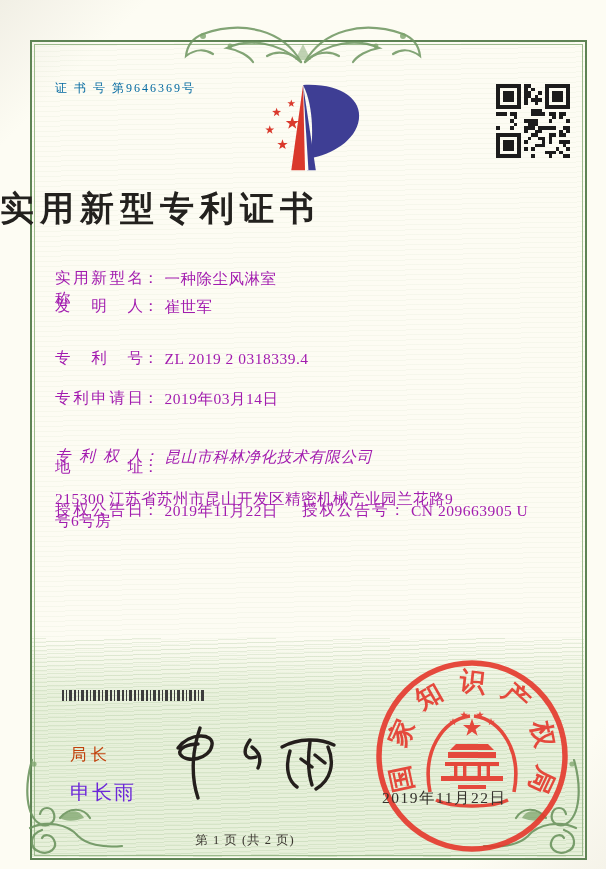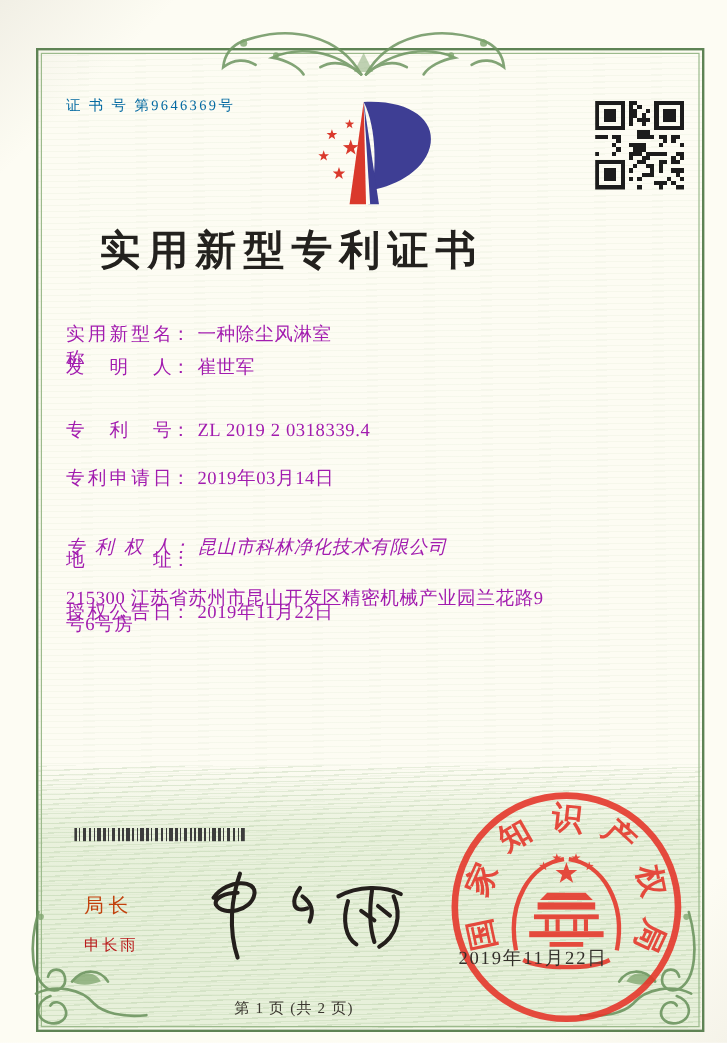--- a/index.html
+++ b/index.html
@@ -13,36 +13,36 @@
     pointer-events:none;}
   .green-zone{position:absolute;left:32px;top:638px;width:552px;height:219px;
     background:
       repeating-linear-gradient(178deg,rgba(120,165,100,.16) 0 1px,transparent 1px 4px),
       linear-gradient(180deg,rgba(233,241,221,0) 0,rgba(231,240,218,.9) 55px,#e7f0da 110px);}
   .frame{position:absolute;left:30px;top:40px;width:553px;height:816px;
     border:2px solid #5e8354;}
   .frame-inner{position:absolute;inset:2px;border:1px solid #9cba8c;}
   .abs{position:absolute;}
   .cert-no{left:55px;top:80px;font-size:12px;letter-spacing:2px;color:#0369a1;}
-  .title{left:0;top:186px;width:486px;text-align:center;font-size:34px;font-weight:600;
+  .title{left:0;top:186px;width:486px;text-align:left;font-size:34px;font-weight:600;
     letter-spacing:6px;color:#23211e;}
   .row{left:55px;width:500px;font-size:15.5px;color:#a21caf;}
   .flabel{display:inline-block;width:88px;text-align:justify;text-align-last:justify;vertical-align:top;}
   .colon{display:inline-block;margin-right:6px;vertical-align:top;}
   .fvalue{display:inline-block;max-width:400px;vertical-align:top;line-height:1.45;letter-spacing:.5px;}
   .grant2{position:absolute;left:247px;top:0;white-space:nowrap;}
   .grant2 .flabel{width:auto;text-align:left;text-align-last:auto;letter-spacing:2px;}
   .paras{left:55px;top:528px;width:502px;font-size:14px;line-height:22px;color:#403c35;
     font-style:italic;text-align:justify;}
   .paras p{margin:0;text-indent:2em;letter-spacing:.4px;}
   .barcode{left:62px;top:690px;width:142px;height:11px;
     background:repeating-linear-gradient(90deg,#3c3c3c 0 2px,transparent 2px 4px,#3c3c3c 4px 5px,transparent 5px 7px,#3c3c3c 7px 10px,transparent 10px 12px);}
   .signer-title{left:70px;top:744px;font-size:16.5px;letter-spacing:4px;color:#c2410c;
     font-family:"Liberation Sans","DejaVu Sans",sans-serif;}
-  .signer-name{left:70px;top:779px;font-size:13px;letter-spacing:2px;color:#b91c1c;
+  .signer-name{left:70px;top:779px;font-size:20px;letter-spacing:2px;color:#6d28d9;
     font-family:"Liberation Sans","DejaVu Sans",sans-serif;}
   .signature{left:162px;top:716px;}
   .seal{left:372px;top:656px;opacity:.9;}
   .seal-date{left:382px;top:788px;font-size:15.5px;letter-spacing:1.5px;color:#33302b;z-index:8;}
   .footer{left:0;top:832px;width:490px;text-align:center;font-size:12.5px;letter-spacing:1px;color:#3a362f;}
   svg{display:block;}
 </style>
 </head>
 <body>
 
@@ -335,20 +335,23 @@
   <span class="flabel">专利申请日</span><span class="colon">：</span><span class="fvalue">2019年03月14日</span>
 </div>
 <div class="abs row" style="top:446px;font-style:italic;">
   <span class="flabel">专利权人</span><span class="colon">：</span><span class="fvalue">昆山市科林净化技术有限公司</span>
 </div>
 <div class="abs row" style="top:457px;">
   <span class="flabel">地址</span><span class="colon">：</span><span class="fvalue" style="width:400px;margin-top:10px;">215300 江苏省苏州市昆山开发区精密机械产业园兰花路9号6号房</span>
 </div>
 <div class="abs row" style="top:500px;">
   <span class="flabel">授权公告日</span><span class="colon">：</span><span class="fvalue">2019年11月22日</span>
+  <span class="grant2">
+    <span class="flabel">授权公告号</span><span class="colon">：</span><span class="fvalue">CN 209663905 U</span>
+  </span>
 </div>
 
 <div class="abs paras">
 </div>
 
 <div class="abs barcode"></div>
 
 <div class="abs signer-title">局长</div>
 <div class="abs signer-name">申长雨</div>
 

